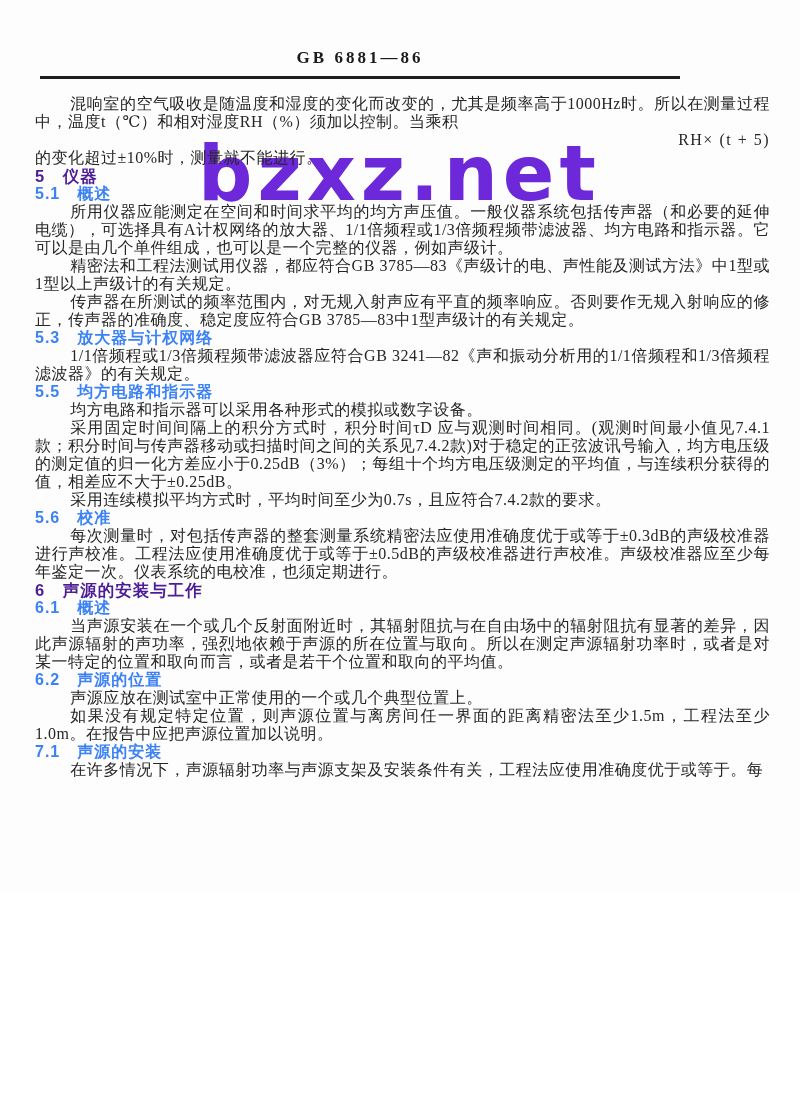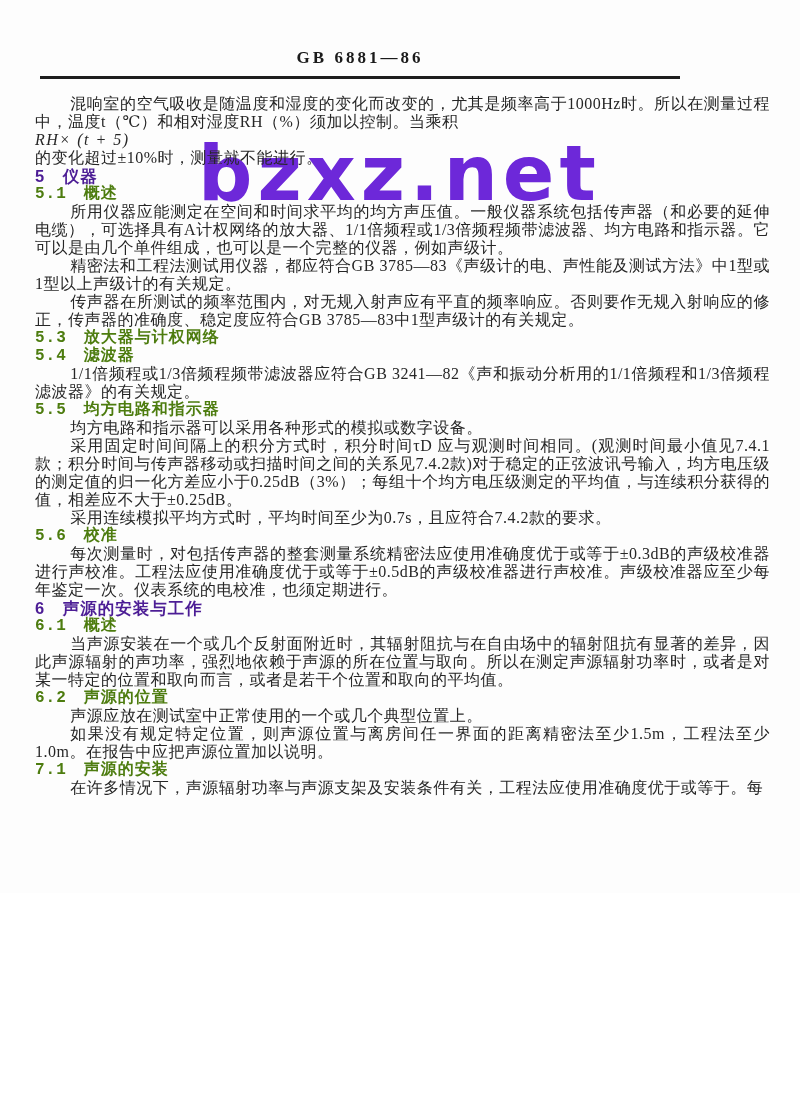--- a/index.html
+++ b/index.html
@@ -34,26 +34,26 @@
   }
   .content p{margin:0;}
   .p{text-indent:2.2em;}
   .pf{text-indent:0;}
   .h1{
     font-family:"Liberation Sans","DejaVu Sans",sans-serif;
     font-weight:bold;font-size:16.5px;color:#4c1d95;
     margin:9px 0 7px 2px;letter-spacing:1px;
   }
   .h2{
-    font-family:Liberation Mono, monospace;
-    font-weight:bold;font-size:16px;color:#4d7c0f;
+    font-family:Liberation Sans, sans-serif;
+    font-weight:bold;font-size:16px;color:#3b82f6;
     margin:3px 0 1px 18px;letter-spacing:1px;
   }
   .formula{
-    text-align:left;font-style:italic;letter-spacing:1.5px;
+    text-align:right;letter-spacing:1.5px;
     text-indent:0;
   }
 </style>
 </head>
 <body>
 
 <div class="doc">
   <div class="gb-header">GB 6881—86</div>
   <div class="gb-rule"></div>
   <div class="watermark">bzxz.net</div>
@@ -61,21 +61,20 @@
   <div class="content">
     <p class="p">混响室的空气吸收是随温度和湿度的变化而改变的，尤其是频率高于1000Hz时。所以在测量过程中，温度t（℃）和相对湿度RH（%）须加以控制。当乘积</p>
     <p class="formula">RH× (t + 5)</p>
     <p class="pf">的变化超过±10%时，测量就不能进行。</p>
     <p class="h1">5　仪器</p>
     <p class="h2">5.1　概述</p>
     <p class="p">所用仪器应能测定在空间和时间求平均的均方声压值。一般仪器系统包括传声器（和必要的延伸电缆），可选择具有A计权网络的放大器、1/1倍频程或1/3倍频程频带滤波器、均方电路和指示器。它可以是由几个单件组成，也可以是一个完整的仪器，例如声级计。</p>
     <p class="p">精密法和工程法测试用仪器，都应符合GB 3785—83《声级计的电、声性能及测试方法》中1型或1型以上声级计的有关规定。</p>
     <p class="p">传声器在所测试的频率范围内，对无规入射声应有平直的频率响应。否则要作无规入射响应的修正，传声器的准确度、稳定度应符合GB 3785—83中1型声级计的有关规定。</p>
     <p class="h2">5.3　放大器与计权网络</p>
-    <p class="h2">5.4　滤波器</p>
     <p class="p">1/1倍频程或1/3倍频程频带滤波器应符合GB 3241—82《声和振动分析用的1/1倍频程和1/3倍频程滤波器》的有关规定。</p>
     <p class="h2">5.5　均方电路和指示器</p>
     <p class="p">均方电路和指示器可以采用各种形式的模拟或数字设备。</p>
     <p class="p">采用固定时间间隔上的积分方式时，积分时间τD 应与观测时间相同。(观测时间最小值见7.4.1款；积分时间与传声器移动或扫描时间之间的关系见7.4.2款)对于稳定的正弦波讯号输入，均方电压级的测定值的归一化方差应小于0.25dB（3%）；每组十个均方电压级测定的平均值，与连续积分获得的值，相差应不大于±0.25dB。</p>
     <p class="p">采用连续模拟平均方式时，平均时间至少为0.7s，且应符合7.4.2款的要求。</p>
     <p class="h2">5.6　校准</p>
     <p class="p">每次测量时，对包括传声器的整套测量系统精密法应使用准确度优于或等于±0.3dB的声级校准器进行声校准。工程法应使用准确度优于或等于±0.5dB的声级校准器进行声校准。声级校准器应至少每年鉴定一次。仪表系统的电校准，也须定期进行。</p>
     <p class="h1">6　声源的安装与工作</p>
     <p class="h2">6.1　概述</p>
     <p class="p">当声源安装在一个或几个反射面附近时，其辐射阻抗与在自由场中的辐射阻抗有显著的差异，因此声源辐射的声功率，强烈地依赖于声源的所在位置与取向。所以在测定声源辐射功率时，或者是对某一特定的位置和取向而言，或者是若干个位置和取向的平均值。</p>

